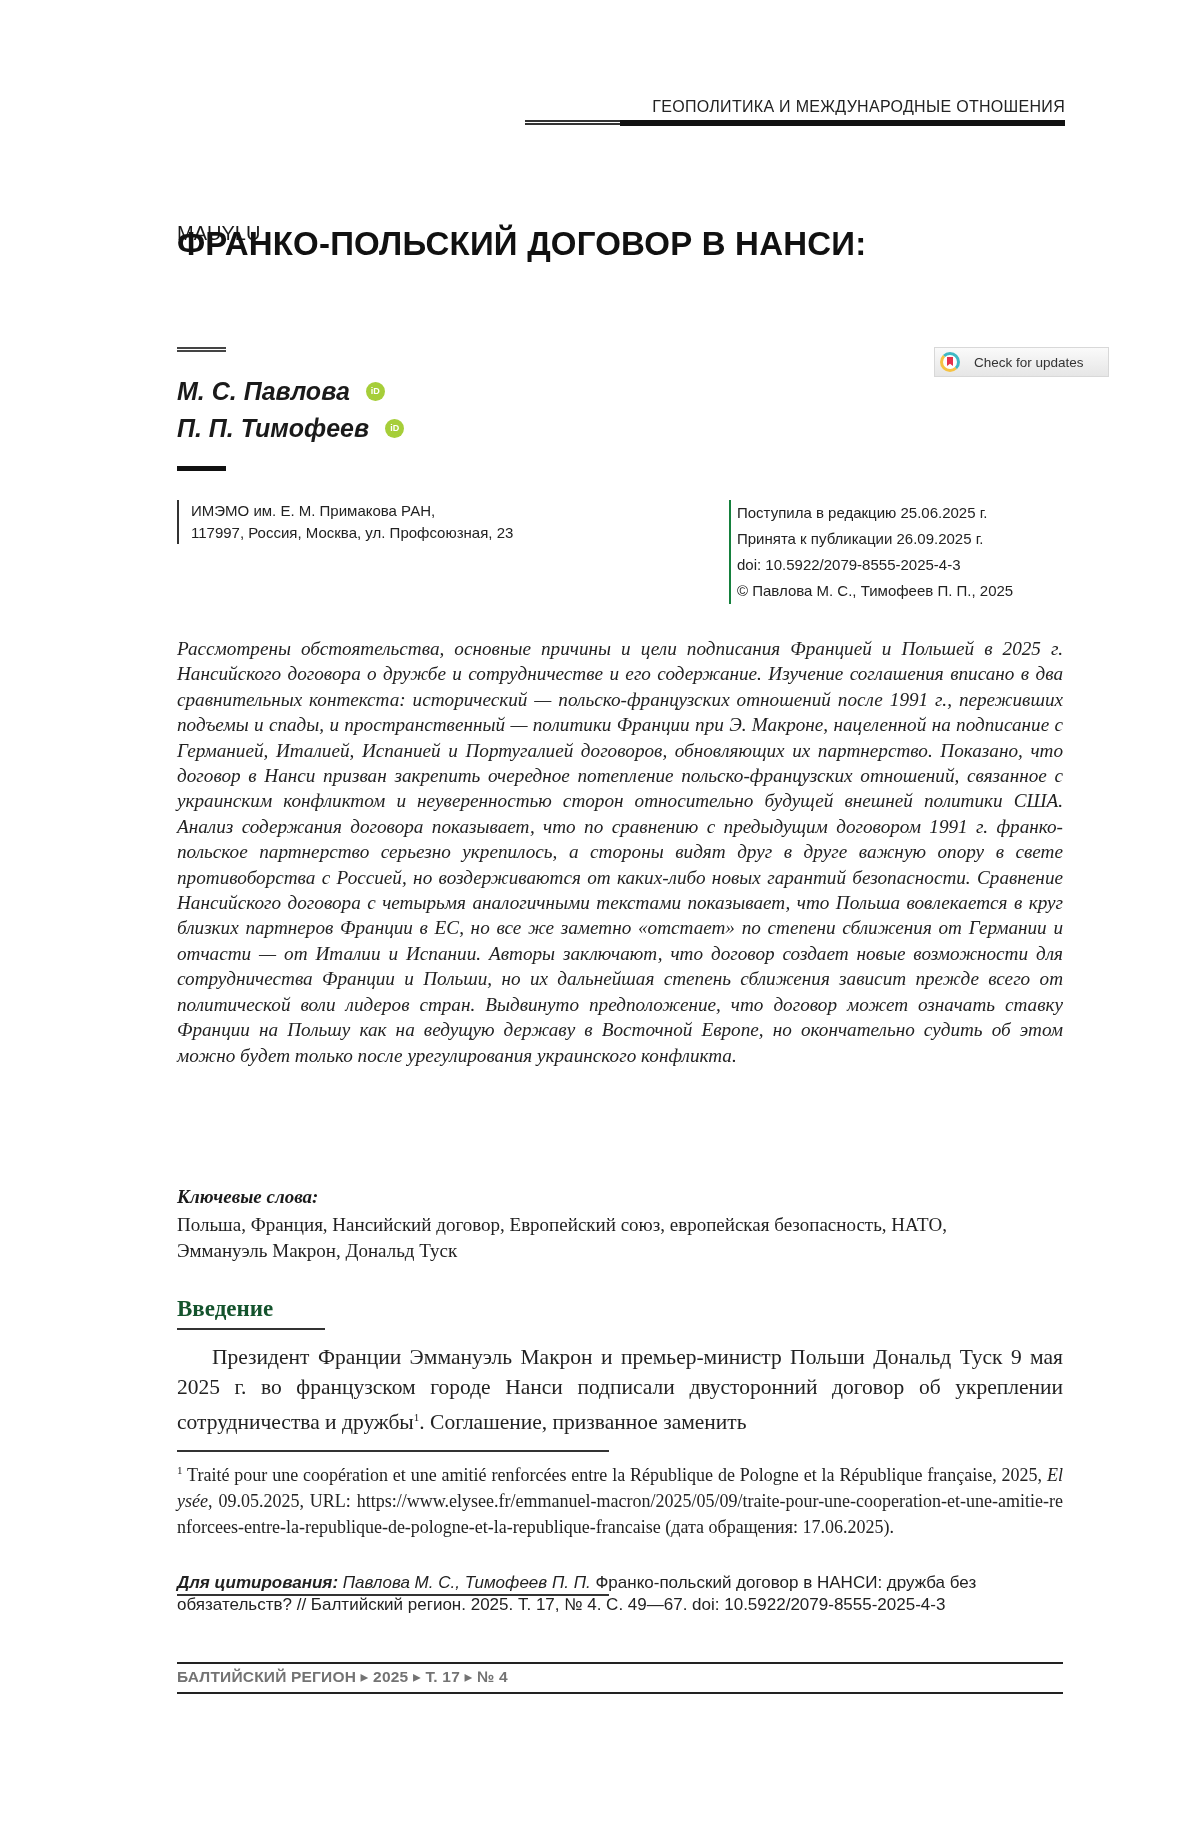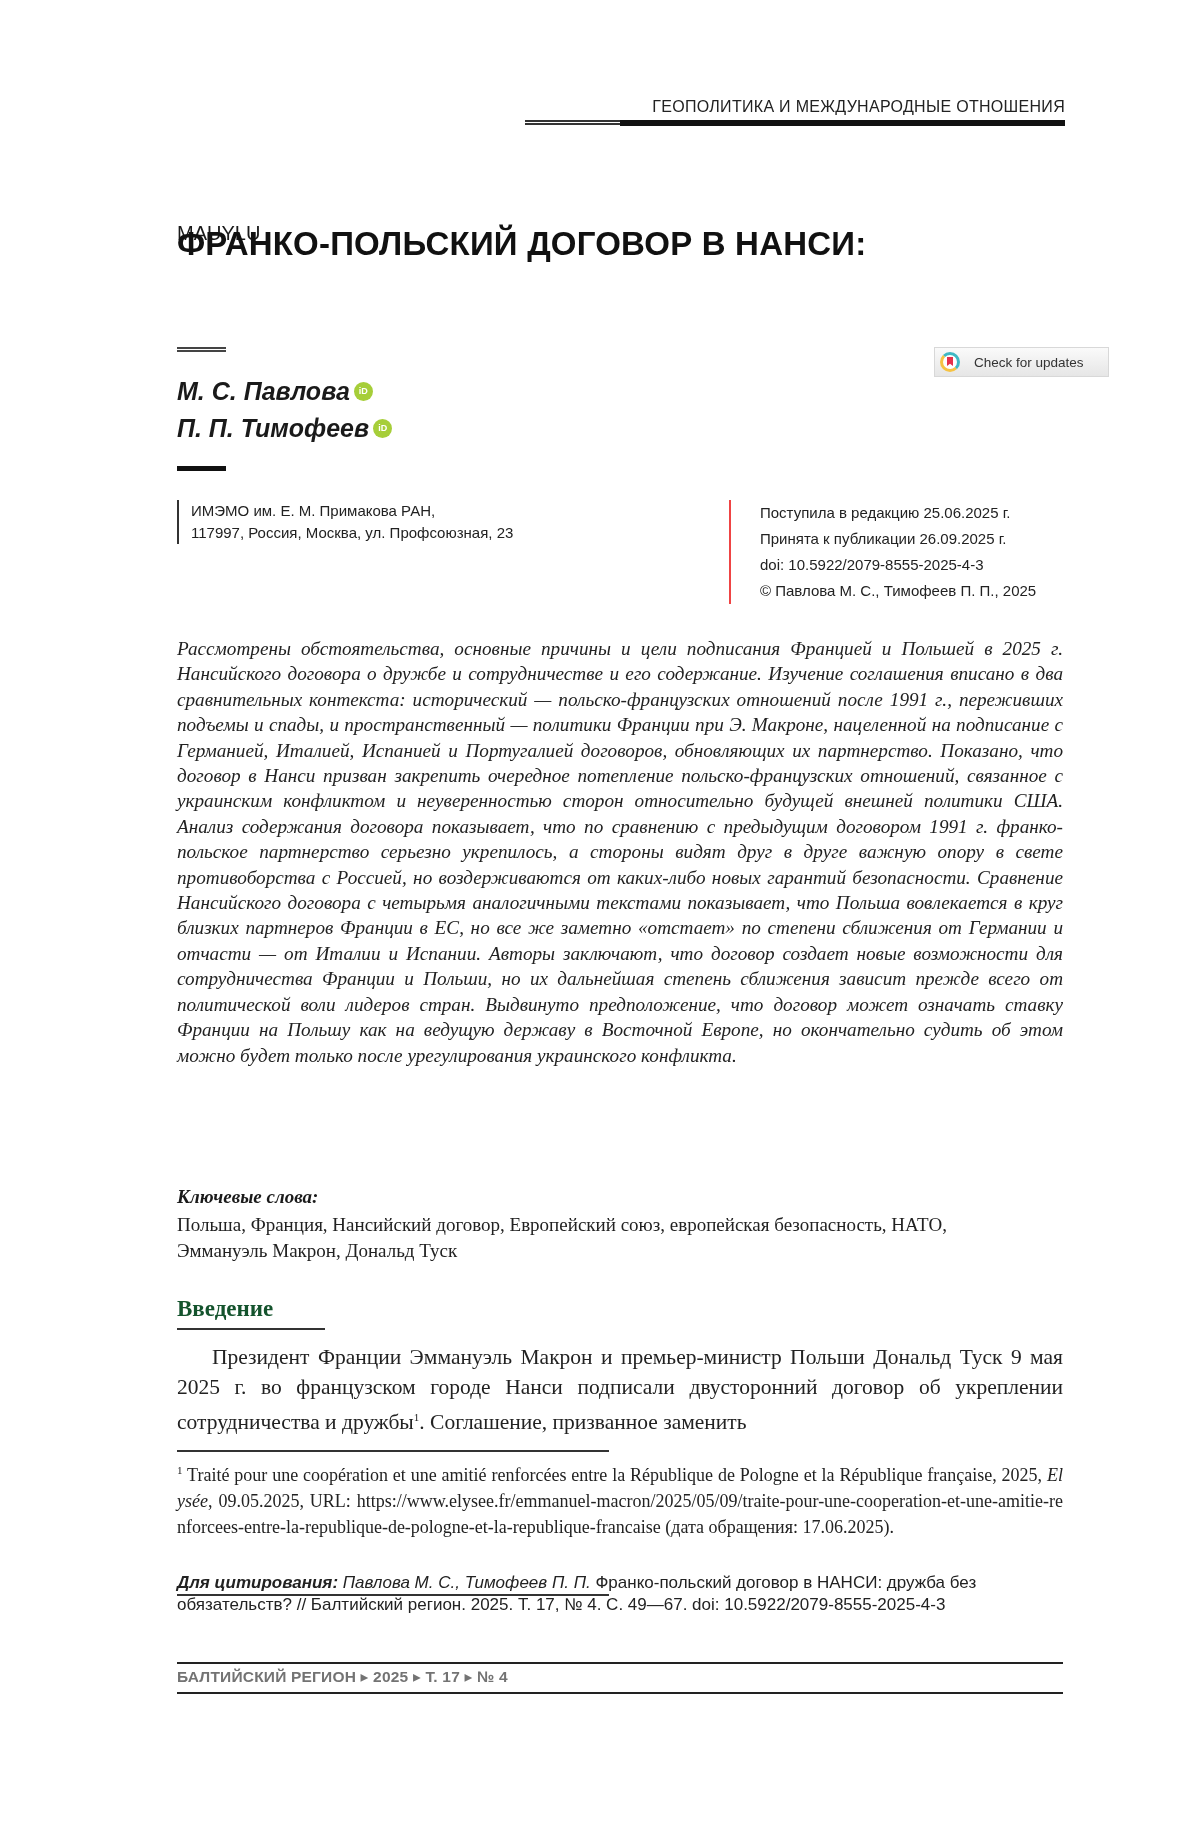--- a/index.html
+++ b/index.html
@@ -12,30 +12,30 @@
     .run-head-title { position: absolute; right: 0; top: 0; font-size: 16px; letter-spacing: 0.3px; color: #222; white-space: nowrap; }
     .run-head-line-thin { position: absolute; left: 0; top: 22px; width: 95px; height: 2px; border-top: 2px solid #333; border-bottom: 2px solid #333; box-sizing: content-box; height: 1px; }
     .run-head-line-thick { position: absolute; left: 95px; top: 22px; right: 0; height: 6px; background: #111; }
 
     .udc { position: absolute; left: 177px; top: 174px; font-size: 20px; color: #1a1a1a; margin-top: 48px; }
     .title { position: absolute; left: 177px; top: 220px; font-size: 33px; font-weight: bold; line-height: 48px; color: #111; letter-spacing: 0.2px; }
 
     .dbl-rule { position: absolute; left: 177px; top: 347px; width: 49px; height: 1px; border-top: 2px solid #444; border-bottom: 2px solid #444; }
     .authors { position: absolute; left: 177px; top: 373px; font-size: 25px; font-weight: bold; font-style: italic; line-height: 37px; }
     .author { display: flex; align-items: center; }
-    .orcid { display: inline-flex; width: 19px; height: 19px; border-radius: 50%; background: #a6ce39; color: #fff; font-size: 9px; font-style: normal; font-weight: bold; align-items: center; justify-content: center; margin-left: 4px; font-family: "Liberation Sans", sans-serif; }
+    .orcid { display: inline-flex; width: 19px; height: 19px; border-radius: 50%; background: #a6ce39; color: #fff; font-size: 9px; font-style: normal; font-weight: bold; align-items: center; justify-content: center; margin-left: 16px; font-family: "Liberation Sans", sans-serif; }
     .thick-rule { position: absolute; left: 177px; top: 466px; width: 49px; height: 5px; background: #111; }
 
     .cfu { position: absolute; left: 898px; top: 347px; width: 175px; height: 30px; border: 1px solid #d8d8d8; background: linear-gradient(#fafafa, #e6e6e6); display: flex; align-items: center; gap: 14px; box-sizing: border-box; padding-left: 5px; margin-left: 36px; }
     .cfu-icon { width: 20px; height: 20px; border-radius: 50%; border: 3px solid #f6c343; border-top-color: #3fb8c4; border-right-color: #3fb8c4; box-sizing: border-box; position: relative; background: #fff; }
     .cfu-icon::after { content: ""; position: absolute; left: 4px; top: 2px; width: 6px; height: 9px; background: #e5304a; clip-path: polygon(0 0, 100% 0, 100% 100%, 50% 75%, 0 100%); }
     .cfu-label { font-size: 13.5px; color: #333; }
 
     .affil { position: absolute; left: 177px; top: 500px; border-left: 2px solid #333; padding-left: 12px; font-size: 15px; line-height: 22px; color: #222; }
-    .pubinfo { position: absolute; left: 729px; top: 500px; border-left: 2px solid #ef4444; padding-left: 29px; font-size: 15px; line-height: 26px; color: #222; }
+    .pubinfo { position: absolute; left: 729px; top: 500px; border-left: 2px solid #15803d; padding-left: 6px; font-size: 15px; line-height: 26px; color: #222; }
 
     .abstract { position: absolute; left: 177px; top: 636px; width: 886px; font-size: 19.2px; font-style: italic; line-height: 25.4px; text-align: justify; color: #222; }
 
     .kw-label { position: absolute; left: 177px; top: 1186px; font-size: 19px; font-weight: bold; font-style: italic; }
     .kw-text { position: absolute; left: 177px; top: 1212px; width: 830px; font-size: 19px; line-height: 26px; color: #222; }
 
     .intro-head { position: absolute; left: 177px; top: 1296px; font-size: 23px; font-weight: bold; color: #14532d; }
     .intro-rule { position: absolute; left: 177px; top: 1328px; width: 148px; height: 2px; background: #333; }
     .intro-body { position: absolute; left: 177px; top: 1342px; width: 886px; font-size: 21.5px; line-height: 30px; text-align: justify; text-indent: 35px; color: #222; }
     sup { font-size: 11px; }

